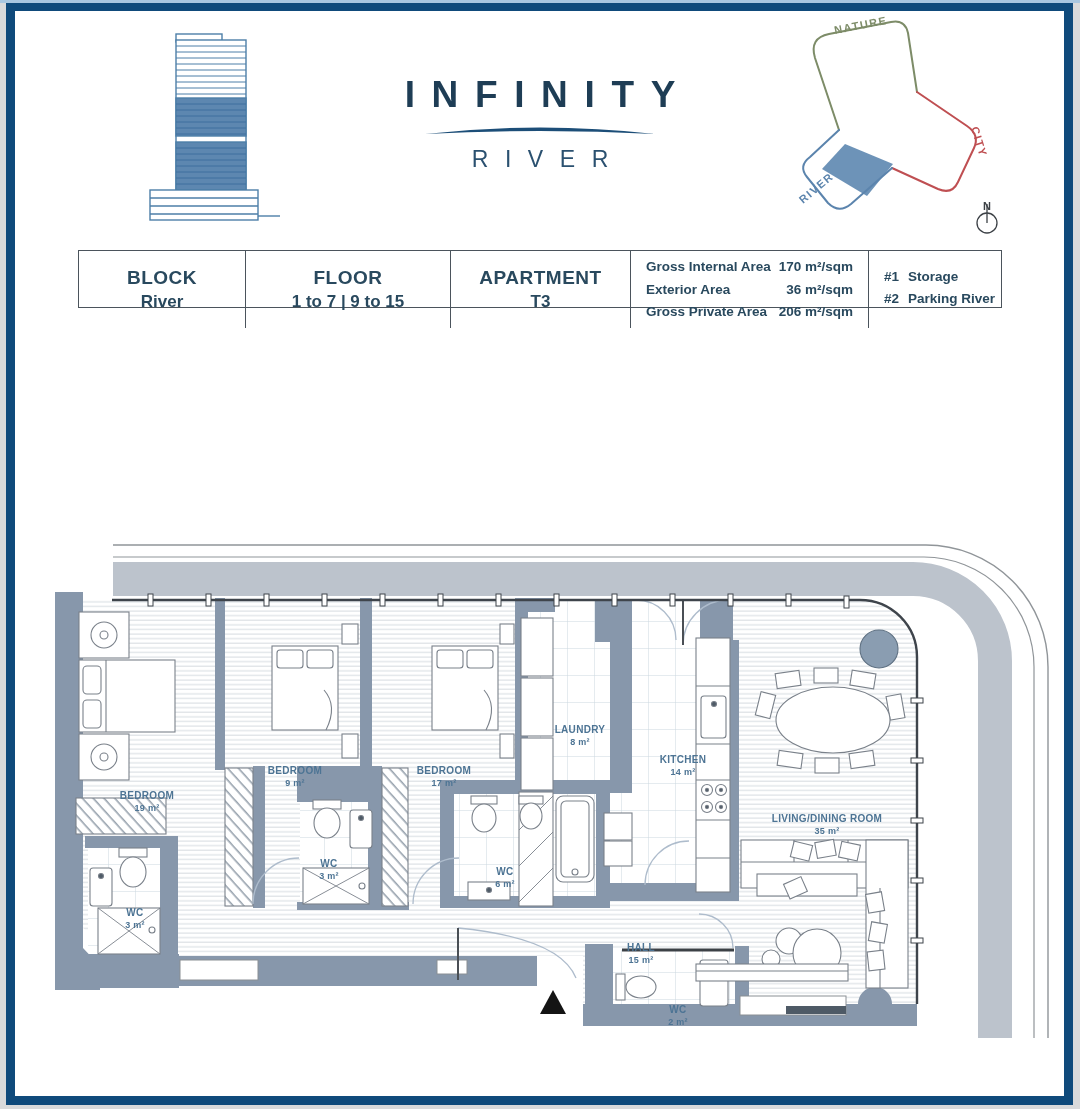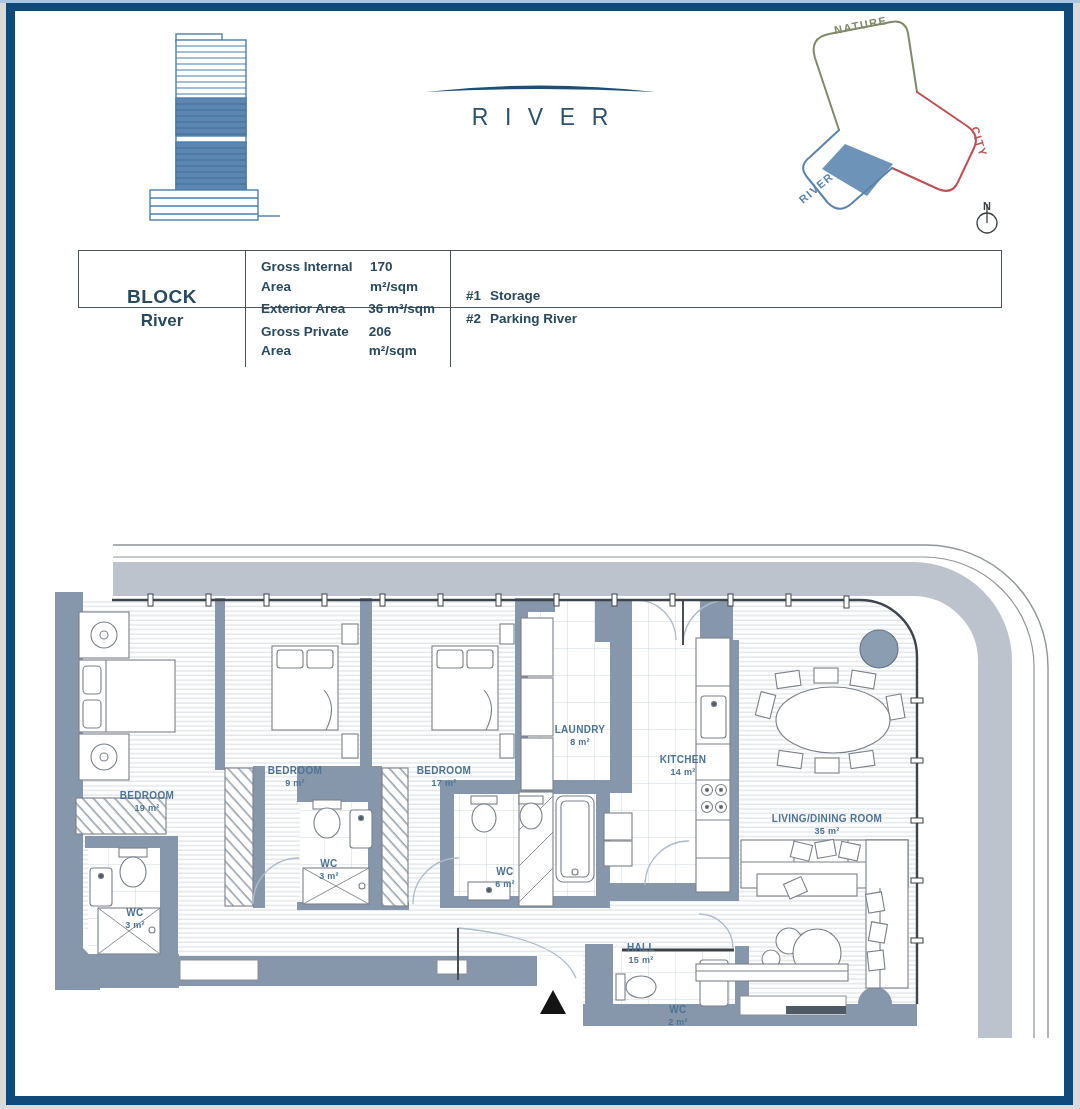--- a/index.html
+++ b/index.html
@@ -63,20 +63,21 @@
       <path d="M38,78 H108 M38,84 H108 M38,90 H108 M38,96 H108 M38,102 H108 M38,108 H108"></path>
       <path d="M38,122 H108 M38,128 H108 M38,134 H108 M38,140 H108 M38,146 H108 M38,152 H108 M38,158 H108"></path>
     </g>
     <rect x="12" y="164" width="108" height="30" fill="#fff"></rect>
     <path d="M12,172 H120 M12,180 H120 M12,188 H120"></path>
     <path d="M120,190 H142"></path>
   </g>
 </svg>
 
 <div class="logo">
+  <div class="logo-title">INFINITY</div>
   <svg class="swoosh" width="230" height="12" viewBox="0 0 230 12">
     <path d="M0,9 Q115,-4 230,9 Q115,3 0,9 Z" fill="#1c4e78"></path>
   </svg>
   <div class="logo-sub">RIVER</div>
 </div>
 
 <svg class="ydiagram" width="225" height="232" viewBox="0 0 225 232">
   <g fill="none" stroke-linejoin="round" stroke-linecap="round" stroke-width="2">
     <polygon points="50,132 98,152 72,184 27,157" fill="#6d93b8" stroke="none"></polygon>
     <path d="M44,118 L20,46 Q14,26 34,22 L96,10 Q110,7 113,21 L122,80" stroke="#7d8c68"></path>
@@ -90,20 +91,28 @@
     <text x="188" y="198" fill="#3c4146" font-size="11" font-weight="700">N</text>
     <circle cx="192" cy="211" r="10" stroke="#3c4146" stroke-width="1.3" fill="none"></circle>
     <line x1="192" y1="192" x2="192" y2="211" stroke="#3c4146" stroke-width="1.3"></line>
   </g>
 </svg>
 
 <div class="info-table">
   <div class="info-cell">
     <div class="info-label">BLOCK</div>
     <div class="info-value">River</div>
+  </div>
+  <div class="info-cell">
+    <div class="info-label">FLOOR</div>
+    <div class="info-value">1 to 7 | 9 to 15</div>
+  </div>
+  <div class="info-cell">
+    <div class="info-label">APARTMENT</div>
+    <div class="info-value">T3</div>
   </div>
   <div class="info-cell areas-cell">
     <div class="area-row">
       <span>Gross Internal Area</span>
       <span>170 m²/sqm</span>
     </div>
     <div class="area-row">
       <span>Exterior Area</span>
       <span>36 m²/sqm</span>
     </div>

